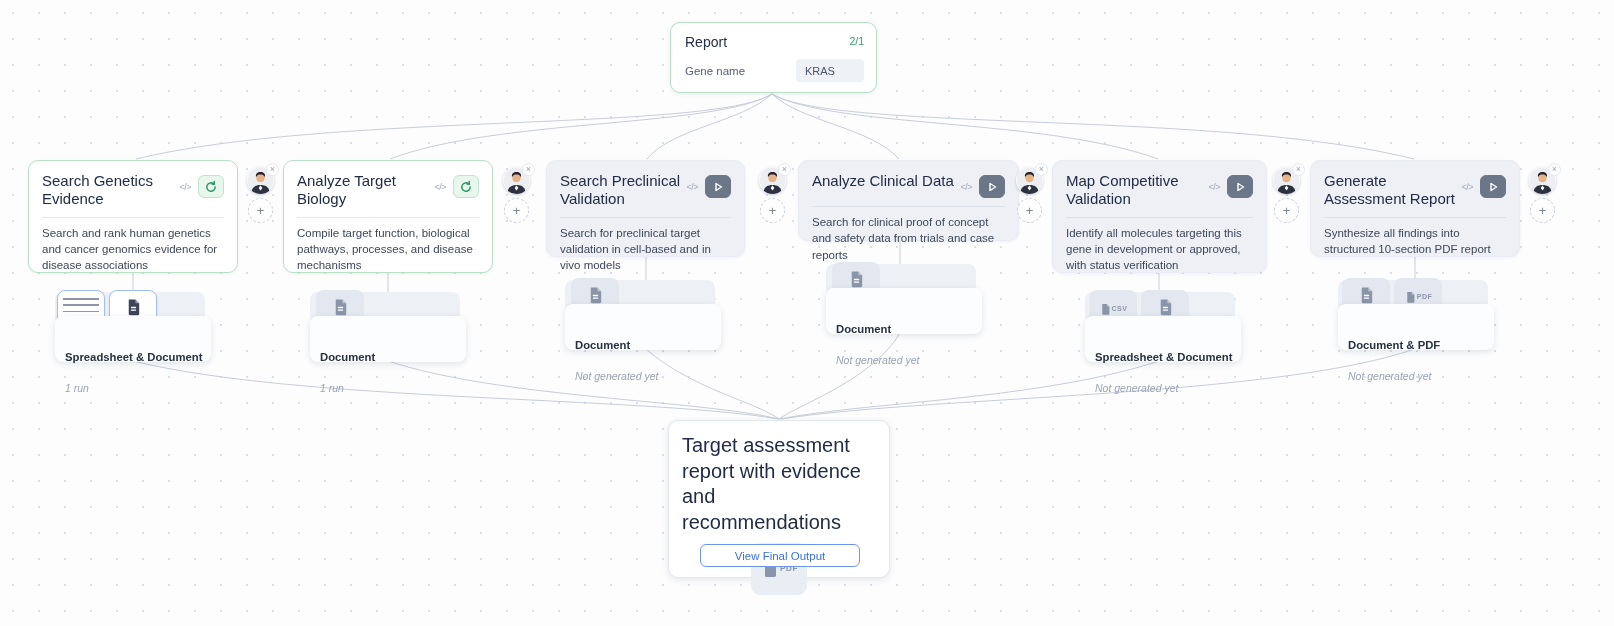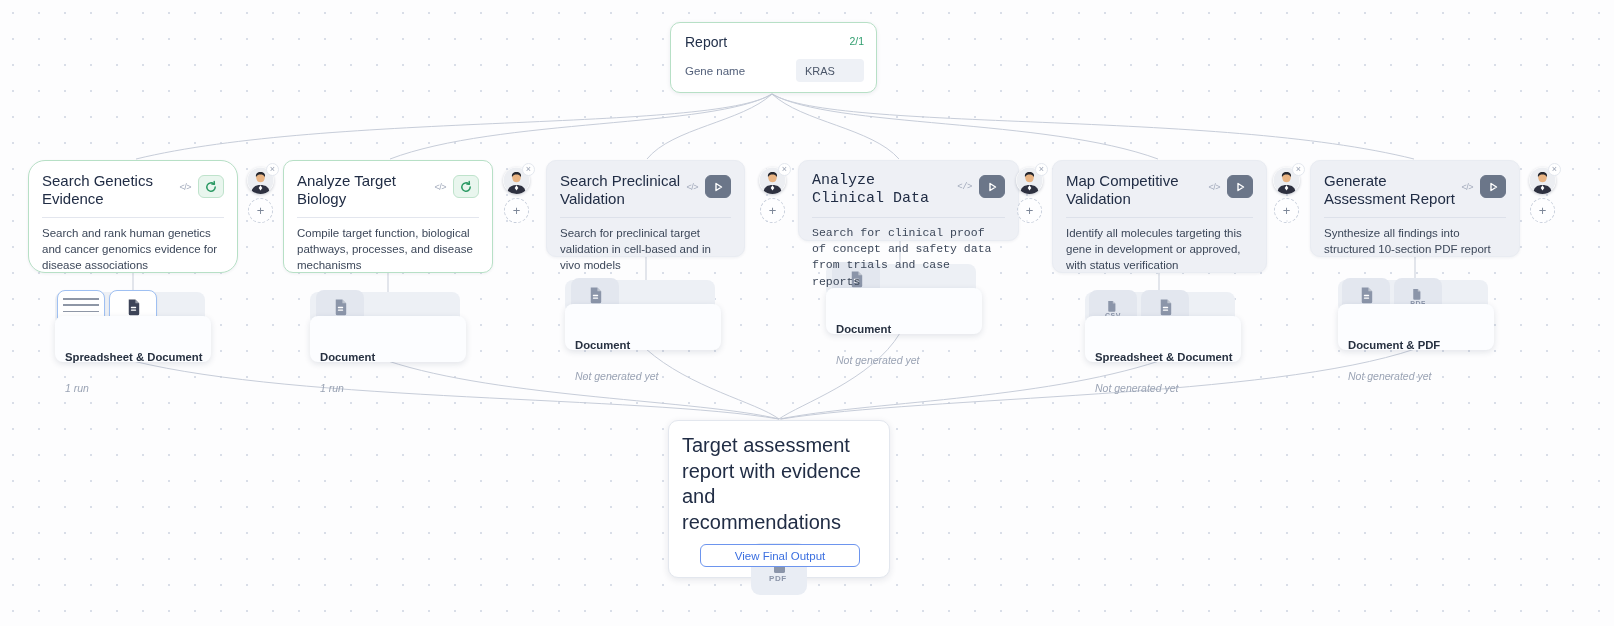--- a/index.html
+++ b/index.html
@@ -74,21 +74,21 @@
   .icon-navy{color:#3d4458;}
   .out-panel{
     position:absolute;width:156px;height:46px;background:#fcfdff;border-radius:8px;z-index:4;
     box-shadow:0 2px 6px rgba(25,39,70,.12);padding:7px 10px;box-sizing:border-box;cursor:pointer;
   }
   .out-label{font-size:11.3px;font-weight:600;color:#273141;white-space:nowrap;margin-top:28px;}
   .out-status{font-size:10.5px;font-style:italic;color:#9aa3b4;margin-top:19px;}
   .sheet-thumb{width:36px;height:26px;border-radius:2px;overflow:hidden;
     background-image:repeating-linear-gradient(to bottom,transparent 0 2px,#7a8496 2px 3.6px,transparent 3.6px 6.4px);
     opacity:.85;}
-  .badge-file{display:flex;flex-direction:column;align-items:flex-start;line-height:1;}
+  .badge-file{display:flex;flex-direction:row;align-items:center;line-height:1;}
   .badge-file .badge-text{font-size:7px;font-weight:700;letter-spacing:.5px;margin-top:-1px;color:#8b95a9;}
 
   
   .final-node{
     position:absolute;left:668px;top:420px;width:222px;height:158px;z-index:3;
     background:#fff;border:1px solid #e3e7ee;border-radius:10px;
     box-shadow:0 2px 7px rgba(25,39,70,.10);box-sizing:border-box;padding:12px 13px;cursor:pointer;
   }
   .final-title{font-size:20px;line-height:1.28;color:#212d45;}
   .final-file{
@@ -132,21 +132,21 @@
     <div class="inputs-head">
       <div class="inputs-title">Report</div>
       <div class="inputs-counter">2/1</div>
     </div>
     <div class="inputs-row">
       <div class="inputs-label">Gene name</div>
       <input class="inputs-value" readonly="" value="KRAS" style="">
     </div>
   </div>
 
-  <div class="task-card done" style="left:28px;top:160px;width:210px;height:113px;border-radius:17px;">
+  <div class="task-card done" style="left:28px;top:160px;width:210px;height:113px;">
     <div class="card-head">
       <div class="card-title">Search Genetics Evidence</div>
       <div class="head-icons">
         <span class="code-icon">&lt;/&gt;</span>
         <span class="action-btn rerun">
           <svg width="14" height="14" viewBox="0 0 14 14">
             <path d="M11.2 7 a4.2 4.2 0 1 1 -1.3 -3" fill="none" stroke="#2c9a64" stroke-width="1.5" stroke-linecap="round"></path>
             <path d="M10.2 1.6 l0.2 2.6 -2.6 -0.3" fill="none" stroke="#2c9a64" stroke-width="1.5" stroke-linecap="round" stroke-linejoin="round"></path>
           </svg>
         </span>
@@ -182,21 +182,21 @@
           <svg width="14" height="14" viewBox="0 0 14 14">
             <path d="M5 3.5 l5.5 3.5 -5.5 3.5 z" fill="none" stroke="#fff" stroke-width="1.4" stroke-linejoin="round"></path>
           </svg>
         </span>
       </div>
     </div>
     <div class="card-divider"></div>
     <div class="card-desc">Search for preclinical target validation in cell-based and in vivo models</div>
   </div>
 
-  <div class="task-card pending" style="left:798px;top:160px;width:221px;height:81px;font-family:Liberation Mono, monospace;">
+  <div class="task-card pending" style="left:798px;top:160px;width:221px;height:81px;">
     <div class="card-head">
       <div class="card-title">Analyze Clinical Data</div>
       <div class="head-icons">
         <span class="code-icon">&lt;/&gt;</span>
         <span class="action-btn run">
           <svg width="14" height="14" viewBox="0 0 14 14">
             <path d="M5 3.5 l5.5 3.5 -5.5 3.5 z" fill="none" stroke="#fff" stroke-width="1.4" stroke-linejoin="round"></path>
           </svg>
         </span>
       </div>

